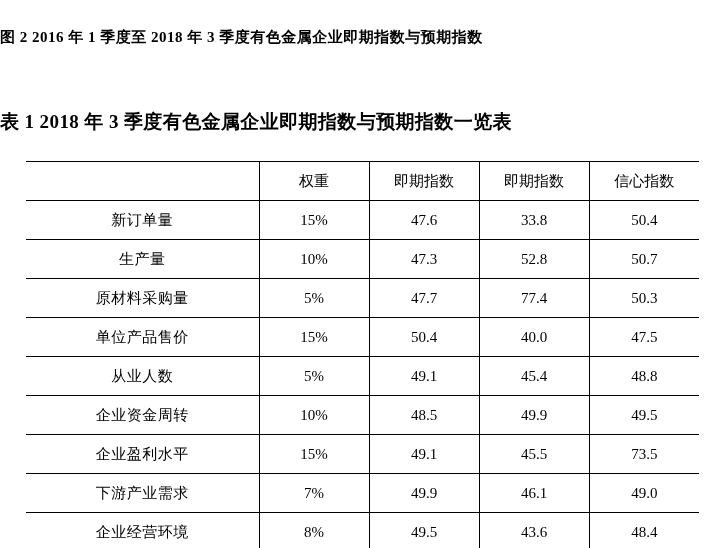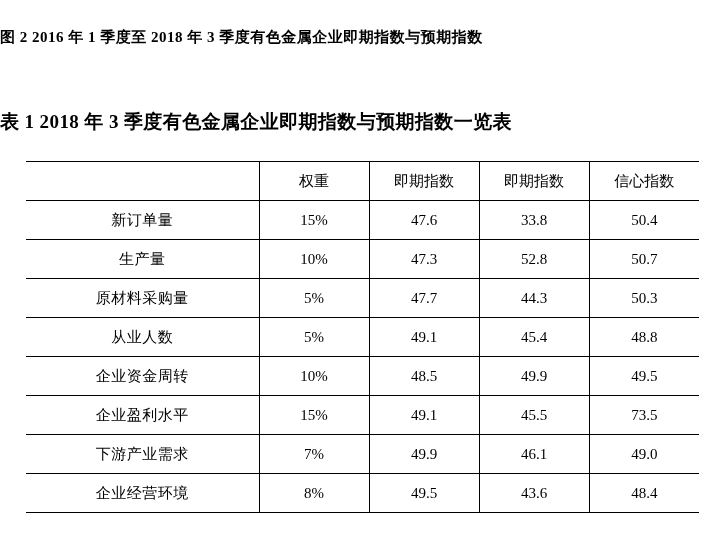--- a/index.html
+++ b/index.html
@@ -122,22 +122,29 @@
           <td class="rowlabel">生产量</td>
           <td>10%</td>
           <td>47.3</td>
           <td>52.8</td>
           <td class="last">50.7</td>
         </tr>
         <tr>
           <td class="rowlabel">原材料采购量</td>
           <td>5%</td>
           <td>47.7</td>
-          <td>44.3</td>
+          <td>77.4</td>
           <td class="last">50.3</td>
+        </tr>
+        <tr>
+          <td class="rowlabel">单位产品售价</td>
+          <td>15%</td>
+          <td>50.4</td>
+          <td>40.0</td>
+          <td class="last">47.5</td>
         </tr>
         <tr>
           <td class="rowlabel">从业人数</td>
           <td>5%</td>
           <td>49.1</td>
           <td>45.4</td>
           <td class="last">48.8</td>
         </tr>
         <tr>
           <td class="rowlabel">企业资金周转</td>

